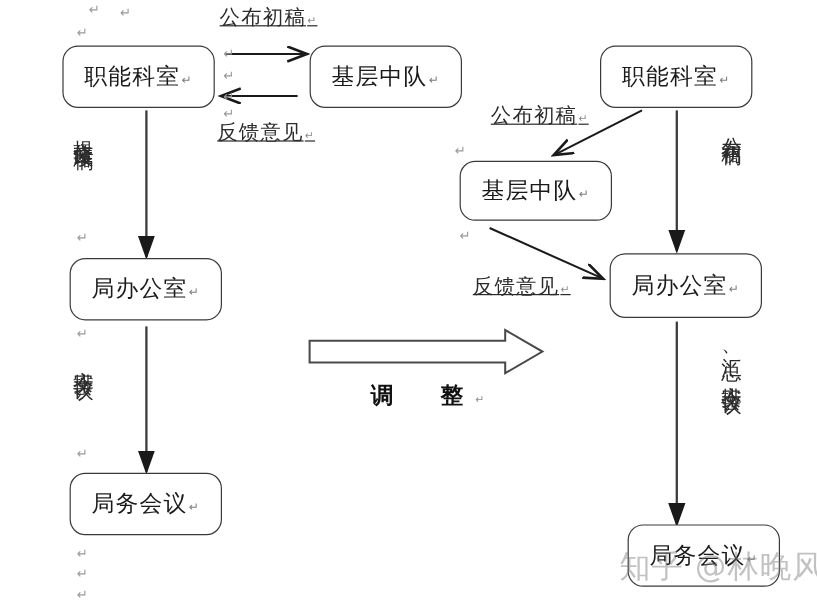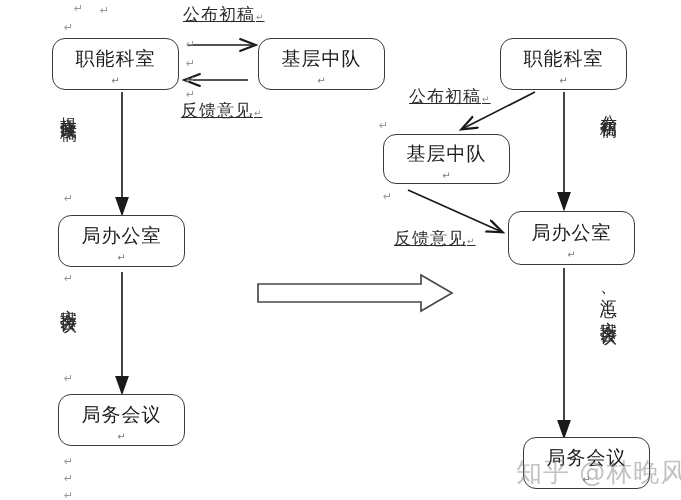--- a/index.html
+++ b/index.html
@@ -29,21 +29,20 @@
     border: 1.6px solid #3a3a3a;
     border-radius: 13px;
     background: #ffffff;
     display: flex;
     align-items: center;
     justify-content: center;
     color: #1a1a1a;
     font-size: 19px;
     letter-spacing: 1px;
     white-space: nowrap;
-    flex-direction: column;
   }
   .node .pilcrow {
     font-size: 10px;
     color: #7c7c7c;
     margin-left: 1px;
     transform: translateY(3px);
   }
   .hlabel {
     position: absolute;
     color: #2b2b2b;
@@ -211,20 +210,23 @@
   </div>
 
   <div class="vlabel" style="left:600px; top:101px;">
     <span>公布初稿</span>
   </div>
 
   <div class="vlabel" style="left:600px; top:285px;">
     <span>汇总、安排会议</span>
   </div>
 
+  <div class="biglabel" style="left:309px; top:317px;">
+    <span>调　整</span><span class="pilcrow">↵</span>
+  </div>
 
   <div class="para-mark" style="left:74px; top:2px;">↵</div>
   <div class="para-mark" style="left:100px; top:4px;">↵</div>
   <div class="para-mark" style="left:64px; top:21px;">↵</div>
   <div class="para-mark" style="left:186px; top:38px;">↵</div>
   <div class="para-mark" style="left:186px; top:57px;">↵</div>
   <div class="para-mark" style="left:186px; top:74px;">↵</div>
   <div class="para-mark" style="left:186px; top:88px;">↵</div>
   <div class="para-mark" style="left:64px; top:192px;">↵</div>
   <div class="para-mark" style="left:64px; top:272px;">↵</div>

